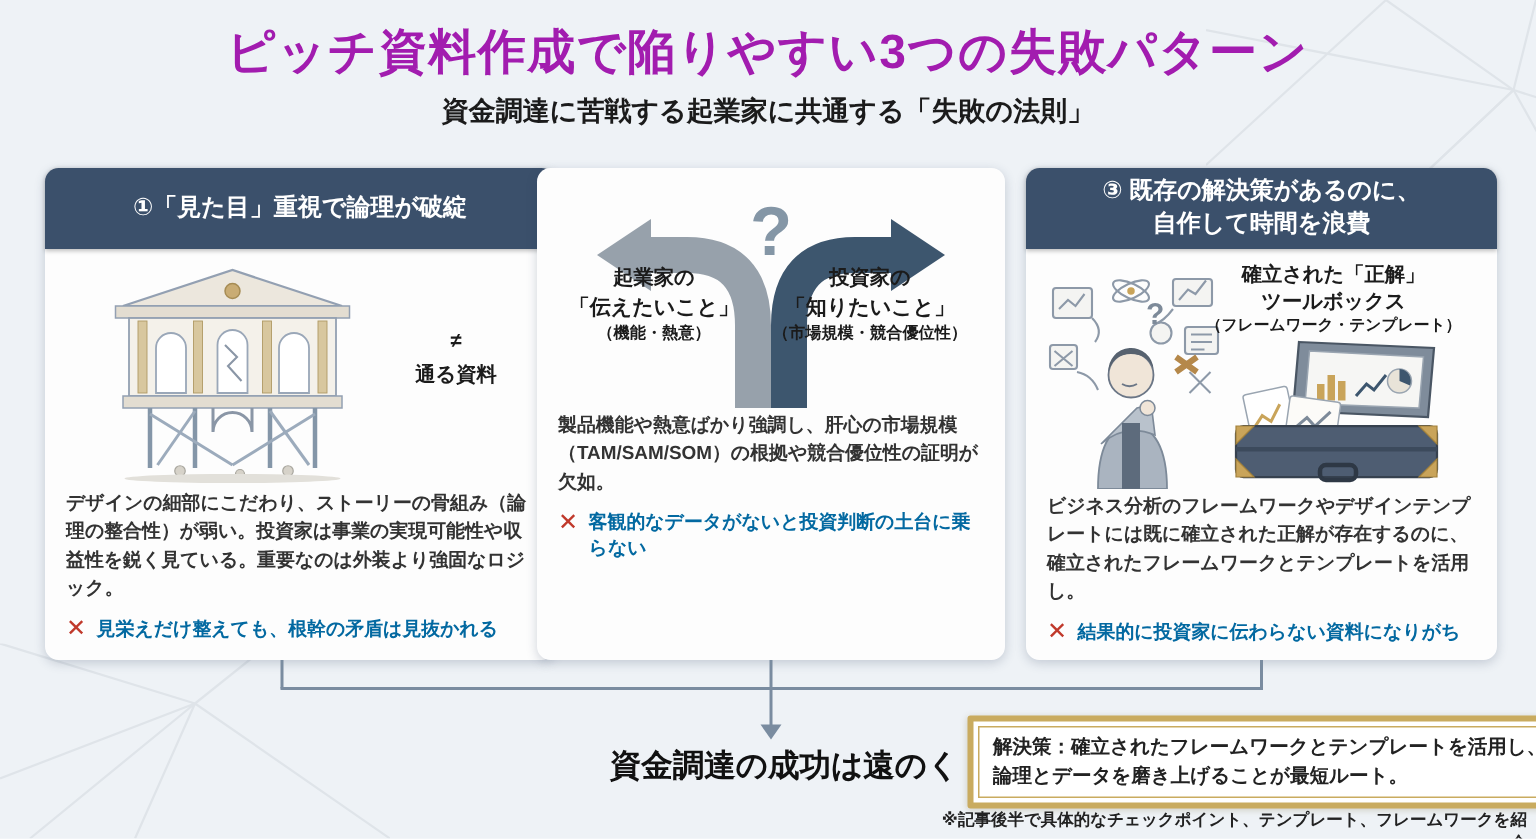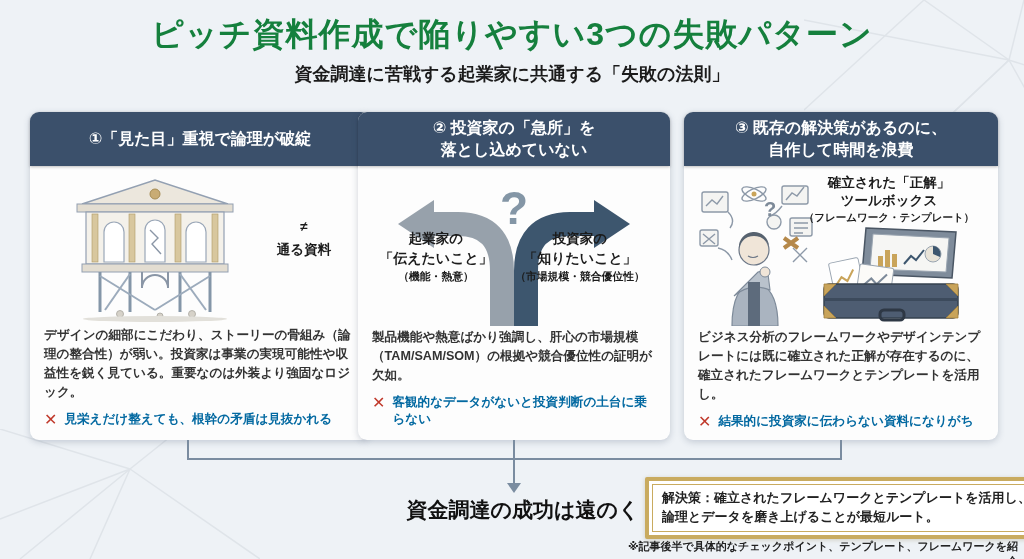--- a/index.html
+++ b/index.html
@@ -5,21 +5,21 @@
   * { margin:0; padding:0; box-sizing:border-box; }
   body { font-family:"Liberation Sans","DejaVu Sans",sans-serif; }
   .stage{
     position:relative; width:1024px; height:559px;
     background:#eef2f6; overflow:hidden;
   }
   .mesh{ position:absolute; pointer-events:none; }
   .page-title{
     position:absolute; top:13px; left:0; width:100%;
     text-align:center; font-size:32px; font-weight:bold;
-    color:#15803d; letter-spacing:1px;
+    color:#a21caf; letter-spacing:1px;
   }
   .page-subtitle{
     position:absolute; top:62px; left:0; width:100%;
     text-align:center; font-size:18px; font-weight:bold; color:#1b1b1b;
   }
   .card{
     position:absolute; top:112px; height:328px;
     background:#fdfdfd; border-radius:9px;
     box-shadow:0 2px 7px rgba(40,60,90,.22);
   }
@@ -168,24 +168,20 @@
       </div>
       <div class="body-text">デザインの細部にこだわり、ストーリーの骨組み（論理の整合性）が弱い。投資家は事業の実現可能性や収益性を鋭く見ている。重要なのは外装より強固なロジック。</div>
       <div class="warning-row">
         <span class="x-mark">✕</span>
         <span class="warning-text">見栄えだけ整えても、根幹の矛盾は見抜かれる</span>
       </div>
     </div>
   </div>
 
   <div class="card card2">
-    <div class="card-header">
-      <span>② 投資家の「急所」を</span>
-      <span>落とし込めていない</span>
-    </div>
     <div class="card-body">
       <div class="c2-fig">
         <svg class="c2-arrows" width="244" height="150" viewBox="0 0 244 150">
 
           <path d="M110,150 L110,95 Q110,48 66,48 L42,48" fill="none" stroke="#97a1ab" stroke-width="24"></path>
           <polygon points="42,24 42,72 6,48" fill="#97a1ab"></polygon>
 
           <path d="M134,150 L134,95 Q134,48 178,48 L202,48" fill="none" stroke="#3d566e" stroke-width="24"></path>
           <polygon points="202,24 202,72 238,48" fill="#3d566e"></polygon>
 

